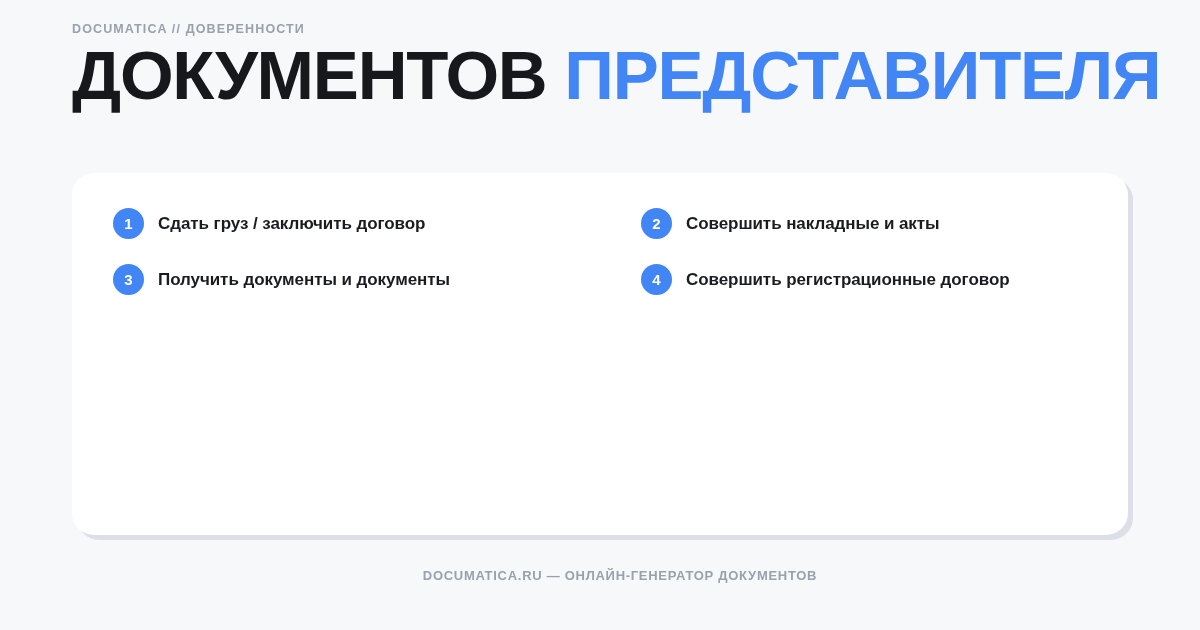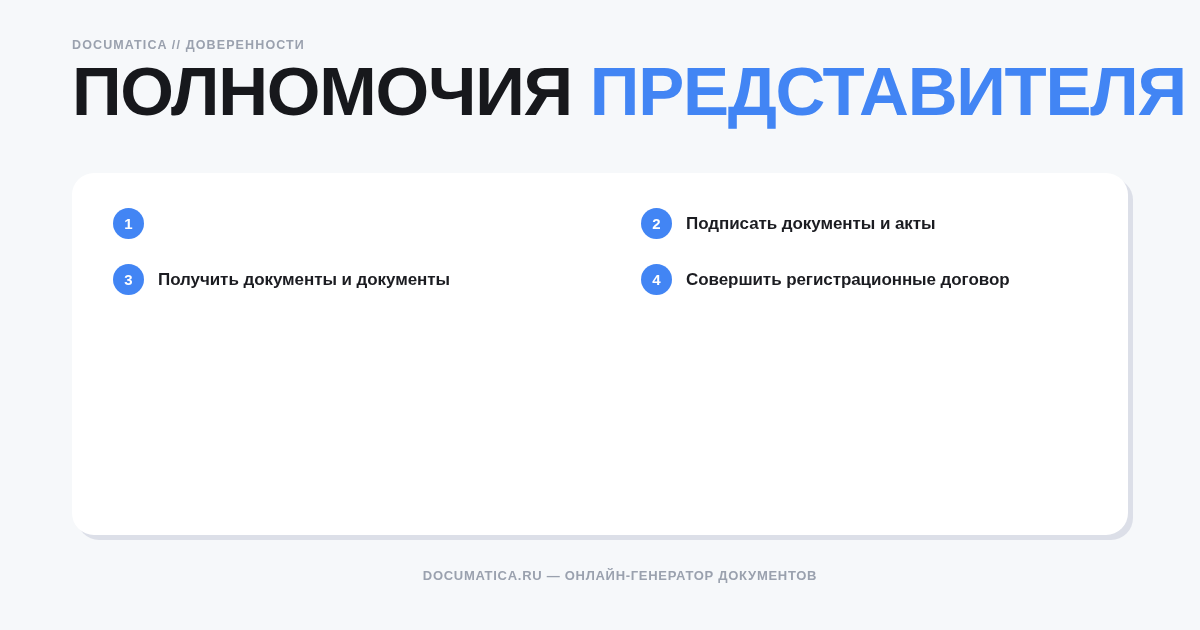--- a/index.html
+++ b/index.html
@@ -21,21 +21,21 @@
     position: relative;
     width: 1200px;
     height: 630px;
     box-sizing: border-box;
   }
 
   
   .header {
     position: absolute;
     left: 72px;
-    top: 38px;
+    top: 22px;
     width: 1060px;
   }
 
   .breadcrumb {
     font-size: 12.5px;
     font-weight: 700;
     letter-spacing: 0.09em;
     color: #9aa1ae;
     text-transform: uppercase;
     line-height: 1.2;
@@ -137,35 +137,36 @@
     margin-left: 20px;
   }
 </style>
 </head>
 <body>
 
 <div class="slide">
 
   <div class="header">
     <div class="breadcrumb">DOCUMATICA // ДОВЕРЕННОСТИ</div>
-    <h1 class="page-title"><span>ПОЛНОМОЧИЯ</span> <span class="accent">ПРЕДСТАВИТЕЛЯ</span></h1>
+    <h1 class="page-title"><span>ДОКУМЕНТОВ</span> <span class="accent">ПРЕДСТАВИТЕЛЯ</span></h1>
   </div>
 
   <div class="card-shadow"></div>
 
   <div class="card">
     <div class="items-grid">
 
       <div class="item">
         <span class="badge">1</span>
+        <span class="item-label">Сдать груз / заключить договор</span>
       </div>
 
       <div class="item">
         <span class="badge">2</span>
-        <span class="item-label">Подписать документы и акты</span>
+        <span class="item-label">Совершить накладные и акты</span>
       </div>
 
       <div class="item">
         <span class="badge">3</span>
         <span class="item-label">Получить документы и документы</span>
       </div>
 
       <div class="item">
         <span class="badge">4</span>
         <span class="item-label">Совершить регистрационные договор</span>

